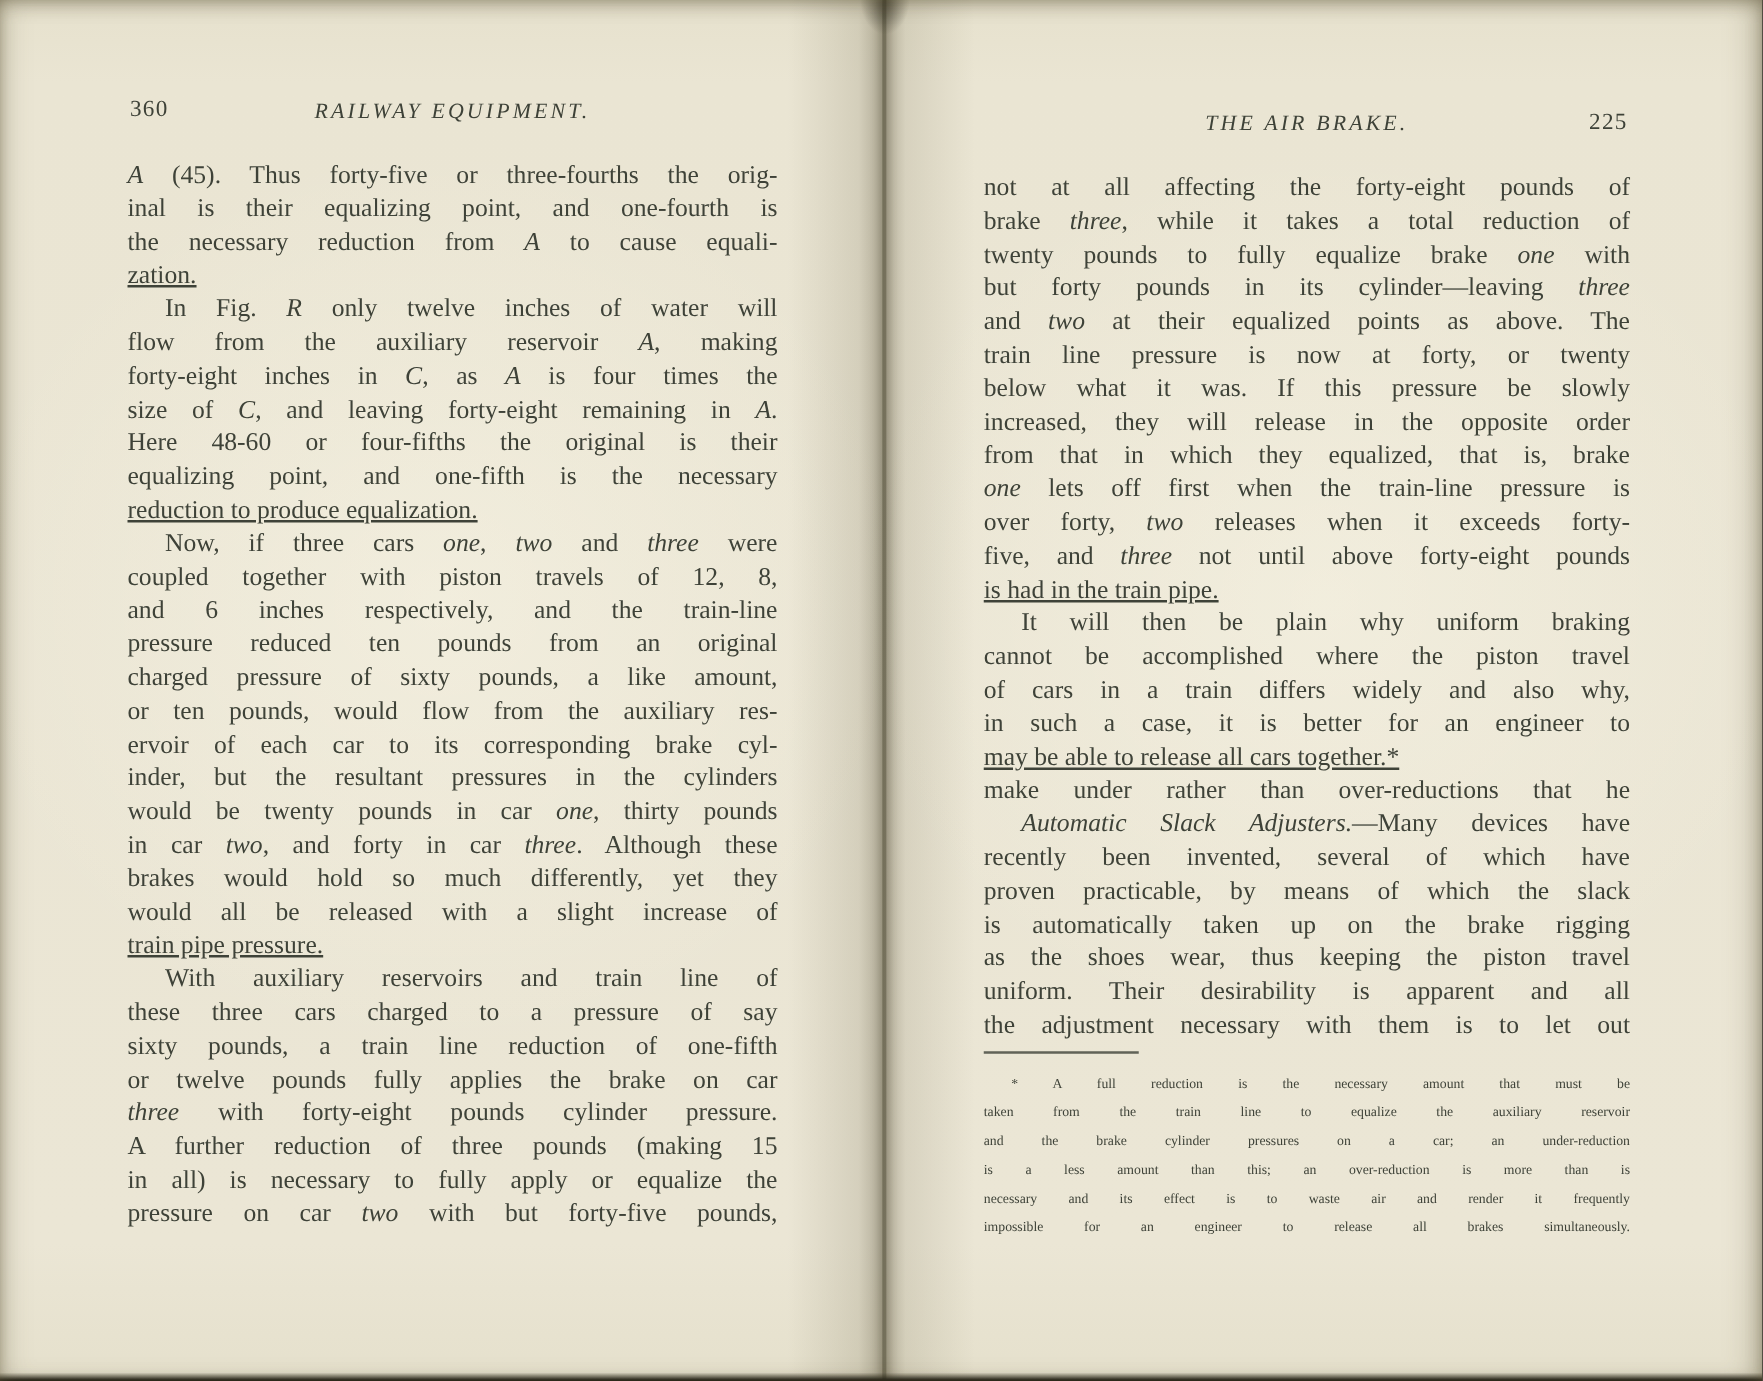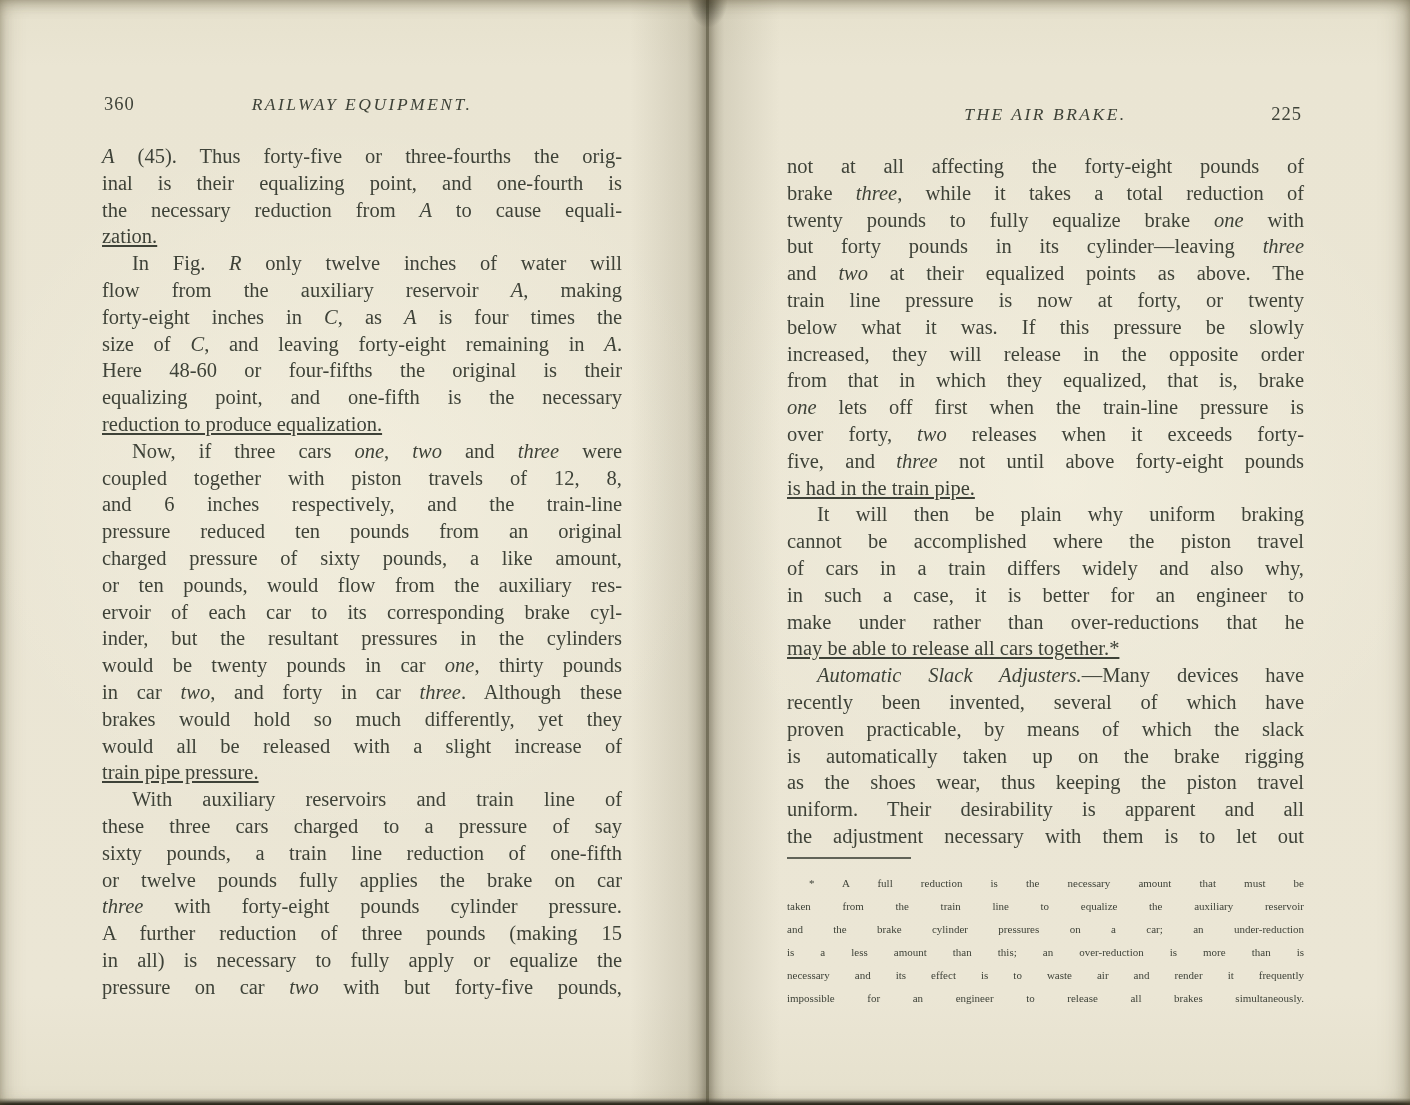--- a/index.html
+++ b/index.html
@@ -22,21 +22,21 @@
   .gutter-notch{position:absolute;top:0;left:688px;width:40px;height:28px;
     background:radial-gradient(ellipse at 50% 0%, rgba(40,38,26,0.6), rgba(40,38,26,0) 70%);}
   .edge-bottom{position:absolute;left:0;bottom:0;width:100%;height:7px;
     background:linear-gradient(180deg, rgba(46,44,32,0) 0%, rgba(46,44,32,0.45) 40%, #1d1c14 85%);}
   .vignette{position:absolute;inset:0;pointer-events:none;
     box-shadow:inset 0 5px 16px -5px rgba(92,84,56,0.55),
                inset -14px 0 26px -12px rgba(92,84,56,0.50),
                inset 12px 0 26px -14px rgba(92,84,56,0.40),
                inset 0 -3px 10px -4px rgba(92,84,56,0.35);}
   
-  .page{position:absolute;top:94px;}
+  .page{position:absolute;top:78px;}
   .page.left{left:102px;width:520px;}
   .page.right{left:787px;width:517px;margin-top:10px;}
   .page-header{position:relative;height:49px;}
   .running-head{position:absolute;left:0;right:0;top:0;text-align:center;
     font-style:italic;font-size:17.5px;letter-spacing:2.5px;white-space:nowrap;}
   .page-num{position:absolute;top:0;font-size:18.5px;letter-spacing:1px;}
   .page-num.pos-left{left:2px;}
   .page-num.pos-right{right:2px;}
   
   .page-body{font-size:20.5px;line-height:26.8px;}
@@ -115,22 +115,22 @@
         <div class="line">increased, they will release in the opposite order</div>
         <div class="line">from that in which they equalized, that is, brake</div>
         <div class="line"><i>one</i> lets off first when the train-line pressure is</div>
         <div class="line">over forty, <i>two</i> releases when it exceeds forty-</div>
         <div class="line">five, and <i>three</i> not until above forty-eight pounds</div>
         <div class="line para-end">is had in the train pipe.</div>
         <div class="line indent">It will then be plain why uniform braking</div>
         <div class="line">cannot be accomplished where the piston travel</div>
         <div class="line">of cars in a train differs widely and also why,</div>
         <div class="line">in such a case, it is better for an engineer to</div>
+        <div class="line para-end">may be able to release all cars together.*</div>
         <div class="line">make under rather than over-reductions that he</div>
-        <div class="line para-end">may be able to release all cars together.*</div>
         <div class="line indent"><i>Automatic Slack Adjusters.</i>—Many devices have</div>
         <div class="line">recently been invented, several of which have</div>
         <div class="line">proven practicable, by means of which the slack</div>
         <div class="line">is automatically taken up on the brake rigging</div>
         <div class="line">as the shoes wear, thus keeping the piston travel</div>
         <div class="line">uniform. Their desirability is apparent and all</div>
         <div class="line">the adjustment necessary with them is to let out</div>
       </div>
     <div class="footnote-rule"></div>
     <div class="footnote">

